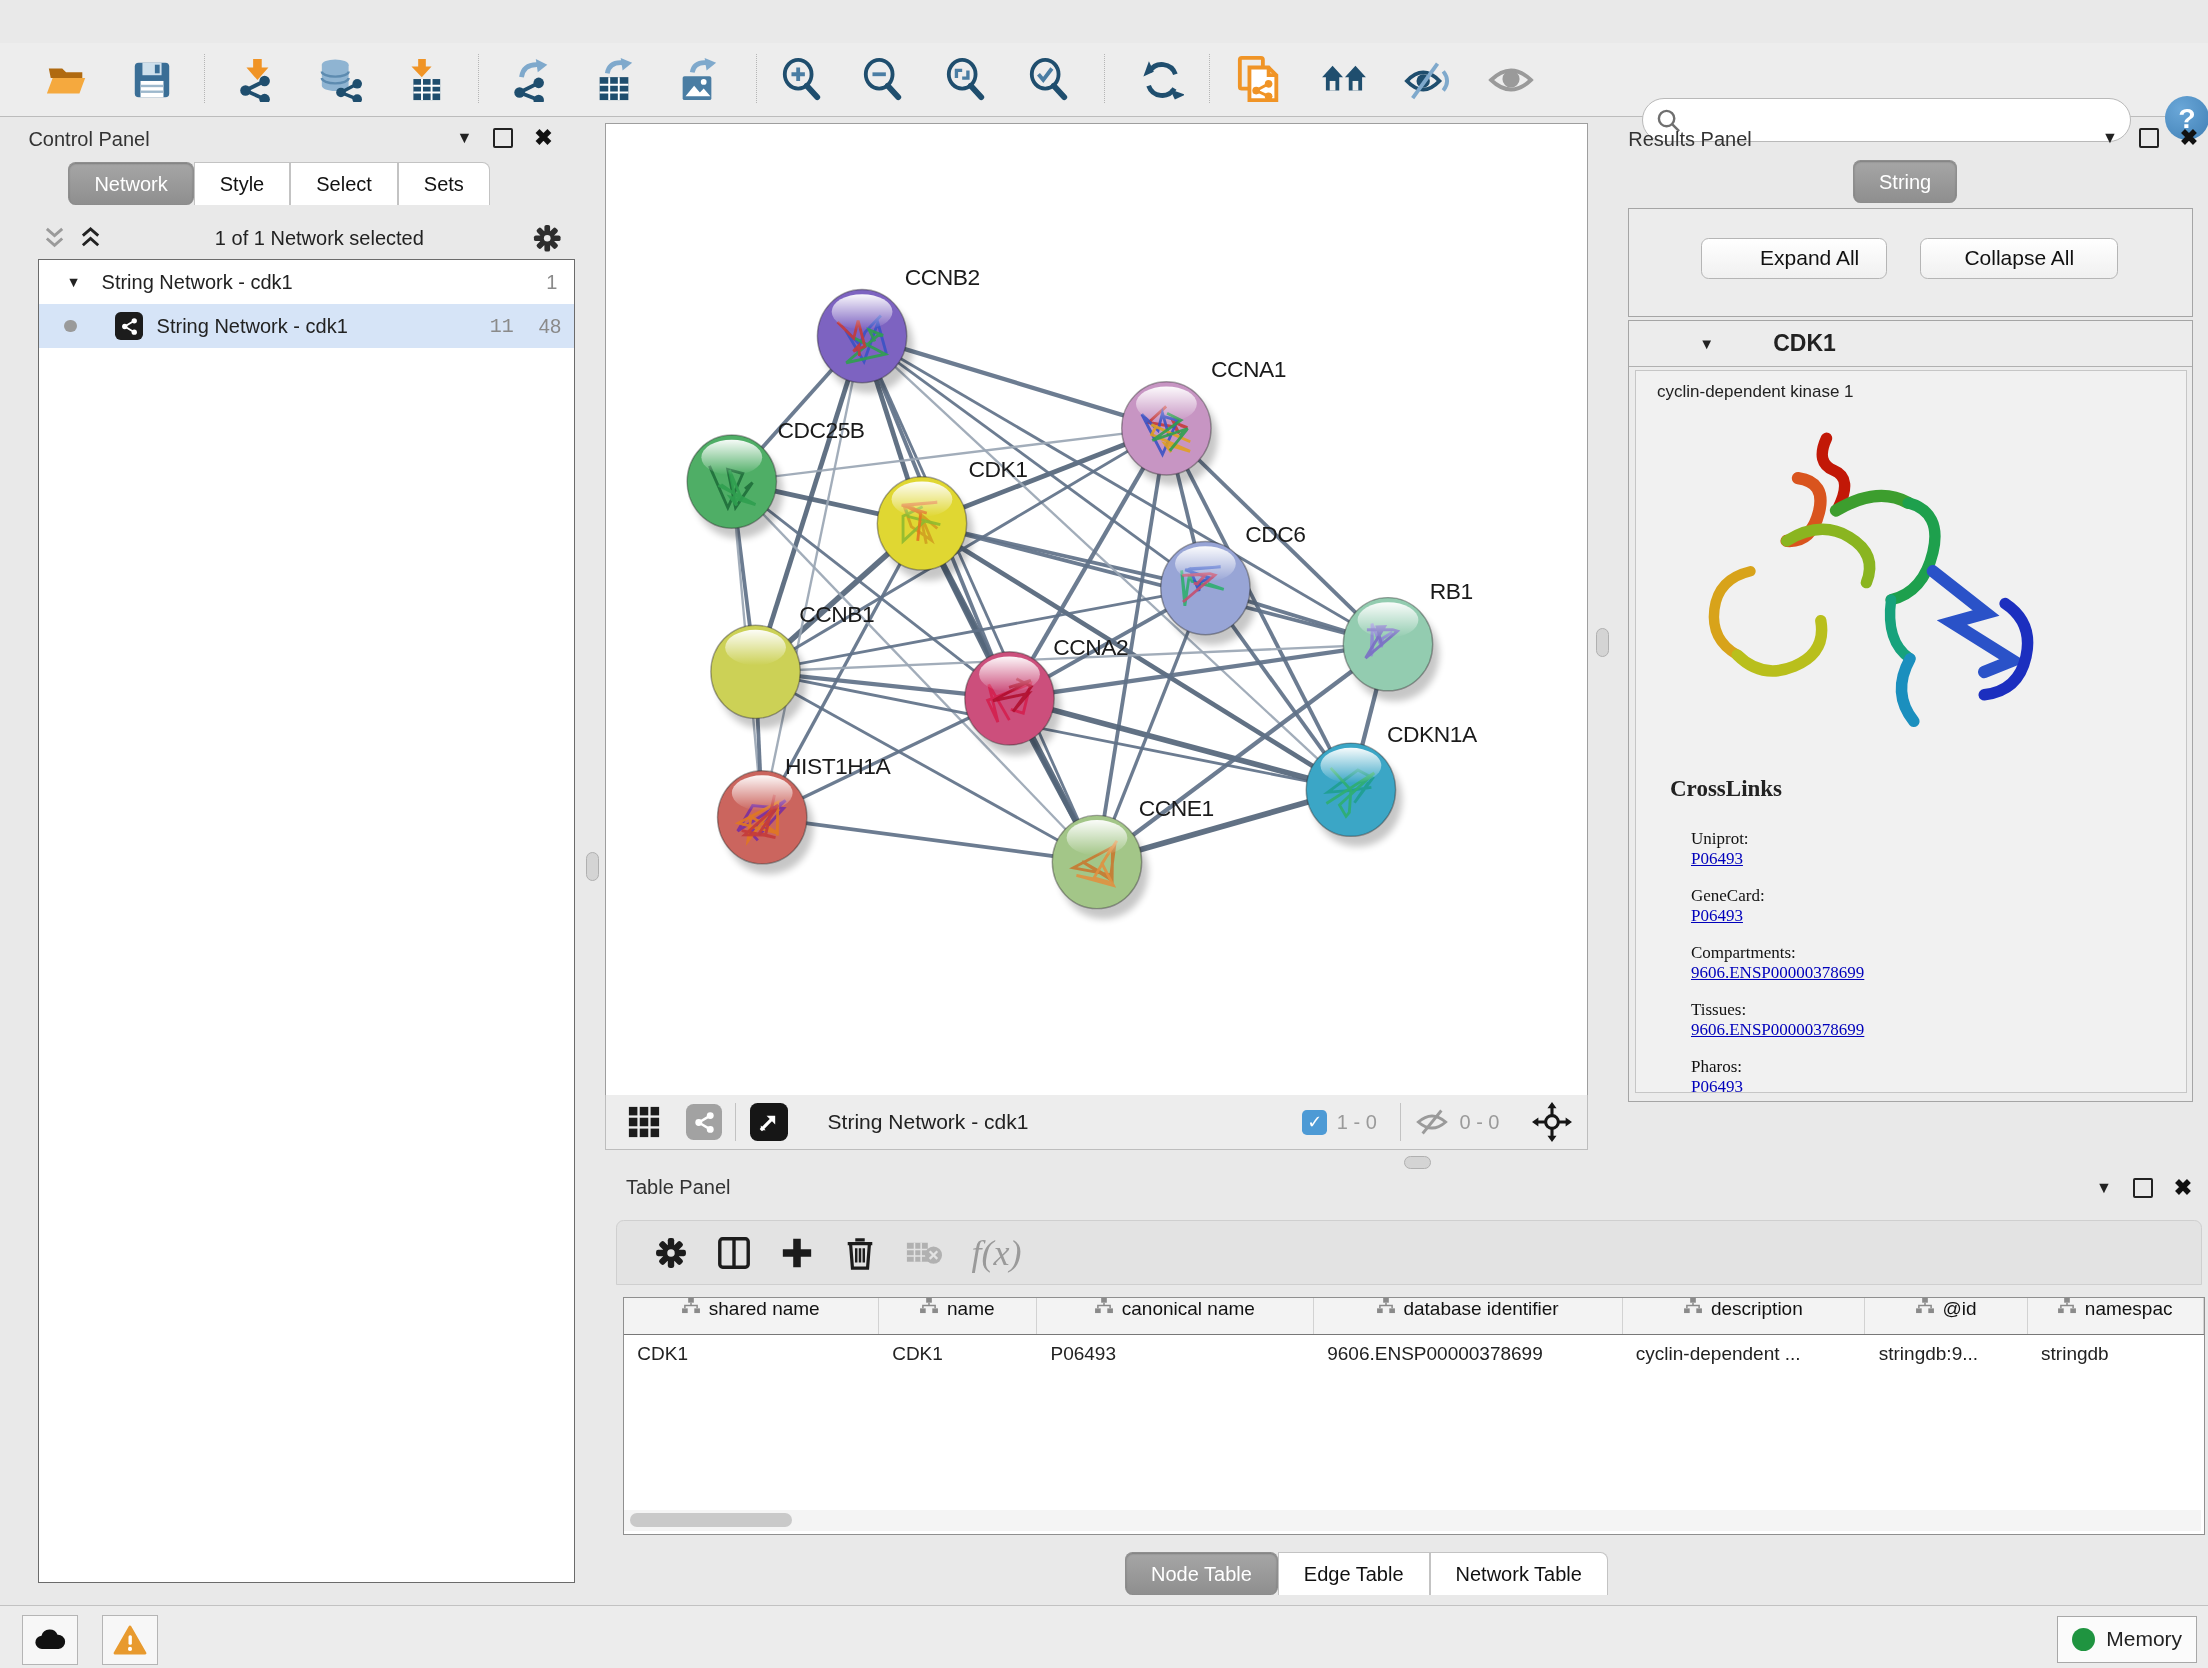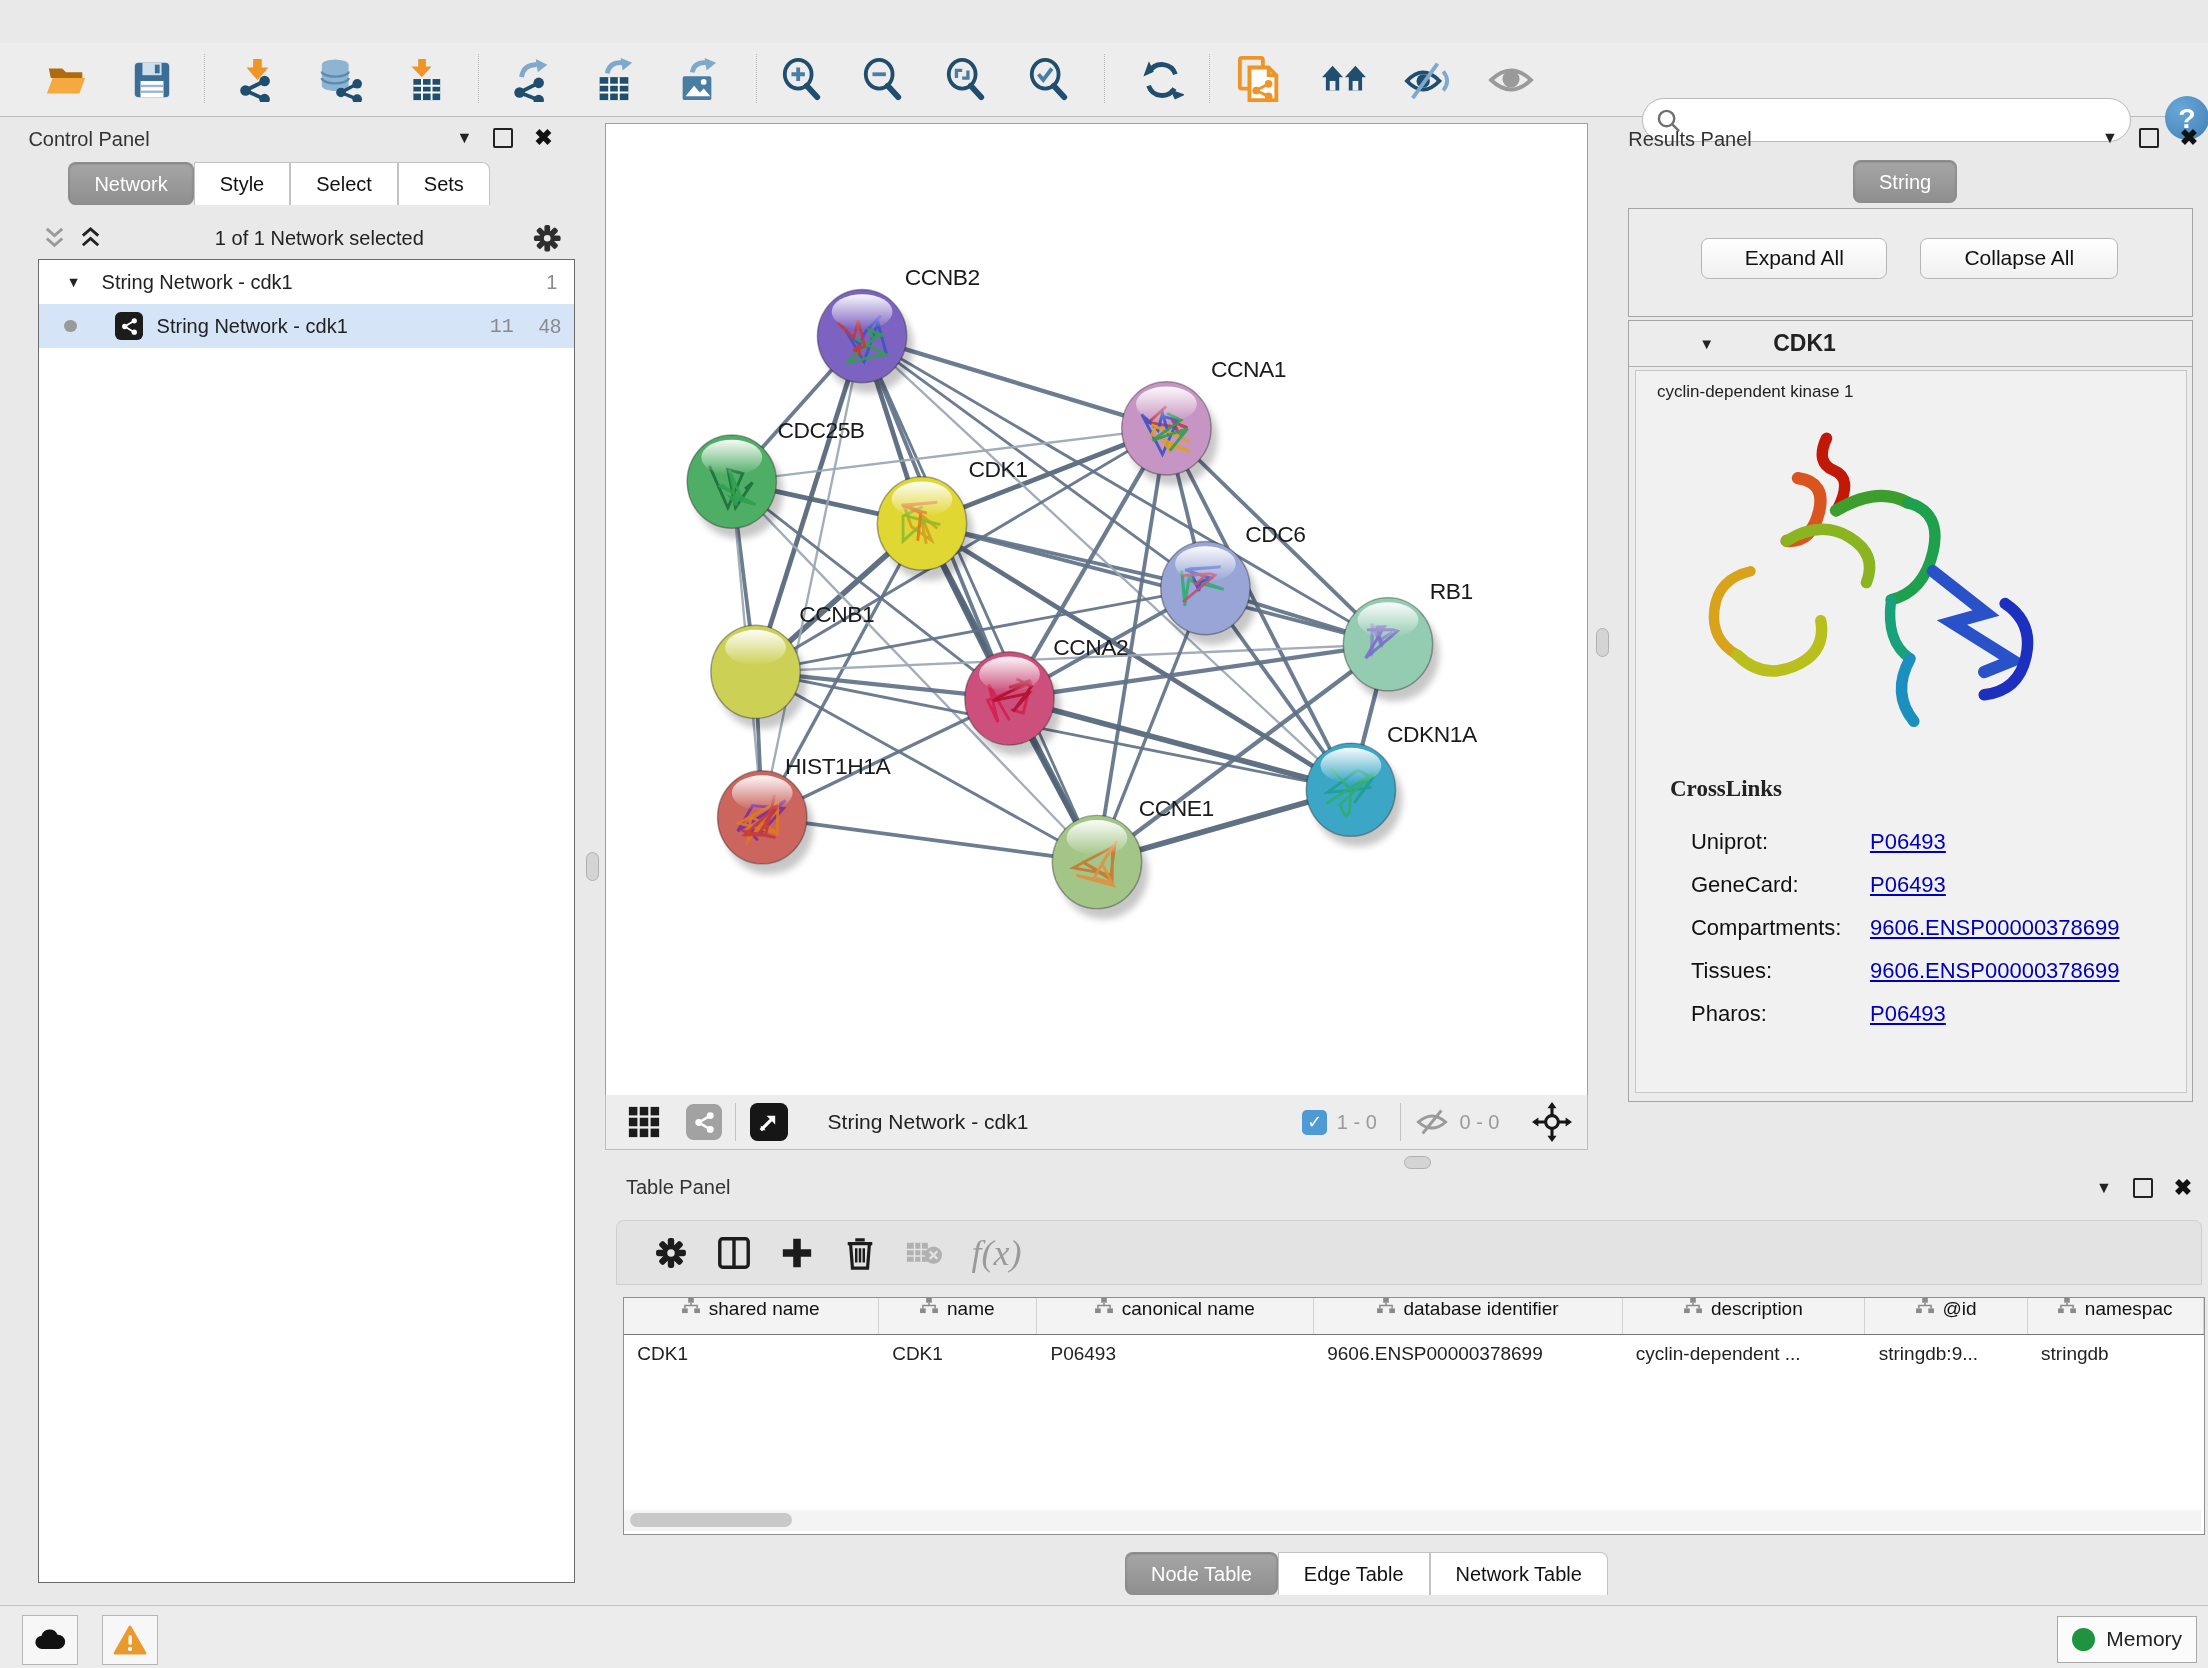--- a/index.html
+++ b/index.html
@@ -61,21 +61,21 @@
   .nfcheck{width:25px;height:25px;background:#4d9ad5;border-radius:4.8px;color:#fff;
     font-size:18px;text-align:center;line-height:25px;}
   .nfcount{color:#9a9a9a;font-size:20px;margin:0 9.5px;}
   .handle{background:#d4d4d4;border:1px solid #b0b0b0;border-radius:7.6px;}
 
   
   .rpanel{left:1615px;top:120px;width:588px;}
   .rbox{position:absolute;background:#ececec;border:1px solid #a5a5a5;}
   .btn{background:linear-gradient(#ffffff,#f0f0f0);border:1px solid #b5b5b5;border-radius:7.6px;
     font-size:21px;padding:7.6px 27px;cursor:pointer;color:#111;}
-  .crossrow{display:flex;font-family:Liberation Sans, sans-serif;font-size:22px;margin-bottom:17px;}
+  .crossrow{display:flex;font-family:Liberation Serif, serif;font-size:17px;margin-bottom:17px;flex-direction:column;}
   .crossrow .lbl{width:179px;color:#111;}
   .crossrow a{color:#0000bb;text-decoration:underline;cursor:pointer;}
 
   
   .ttoolbar{left:616px;top:1220px;width:1586px;height:65px;background:#e3e3e3;
     border:1px solid #cfcfcf;border-radius:7.6px 7.6px 0 0;display:flex;align-items:center;gap:28.5px;
     padding-left:38px;box-sizing:border-box;}
   .dtable{left:623px;top:1297px;width:1580px;height:236px;background:#fff;
     border:1px solid #8f8f8f;overflow:hidden;}
   .thead{display:flex;background:#f3f3f3;border-bottom:1.4px solid #777;height:36px;}
@@ -555,21 +555,21 @@
     <div class="abs pbtns" style="left:487px;top:7.6px;">
       <span class="collapse-tri">▼</span>
       <span class="float-sq"></span>
       <span class="close-x">✖</span>
     </div>
     <div class="abs tabbar" style="left:238px;top:40px;">
       <span class="tab sel">String</span>
     </div>
 
     <div class="rbox" style="left:13.3px;top:88px;width:563px;height:107px;">
-      <button class="btn" style="position:absolute;left:72px;top:28.5px;width:186px;">Expand All</button>
+      <button class="btn" style="position:absolute;left:72px;top:28.5px;width:186px;text-align:right;">Expand All</button>
       <button class="btn" style="position:absolute;left:291px;top:28.5px;width:198px;">Collapse All</button>
     </div>
 
     <div class="rbox" style="left:13.3px;top:200px;width:563px;height:780px;">
       <div style="height:45px;border-bottom:1px solid #b0b0b0;display:flex;align-items:center;">
         <span style="margin-left:70px;font-size:15px;">▼</span>
         <span style="margin-left:59px;font-size:23px;font-weight:bold;">CDK1</span>
       </div>
       <div style="position:absolute;left:5.7px;top:49px;right:5.7px;bottom:7.6px;background:#f1f1f1;border:1px solid #c6c6c6;overflow:hidden;">
         <div style="margin:11.4px 0 0 21px;font-size:17px;">cyclin-dependent kinase 1</div>

